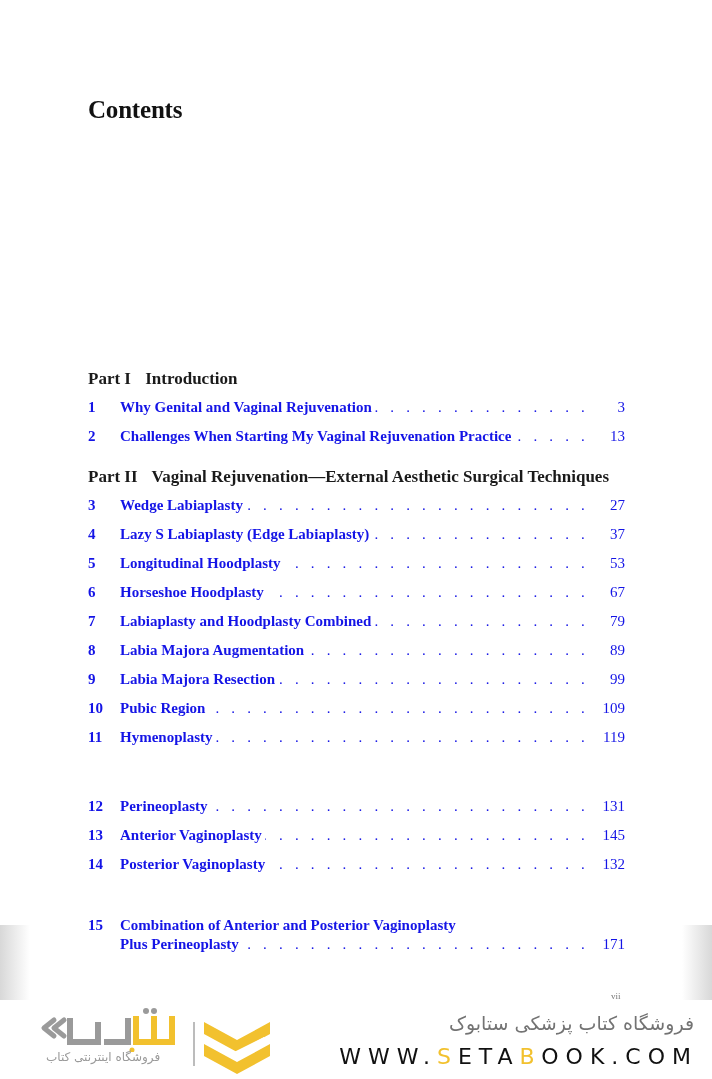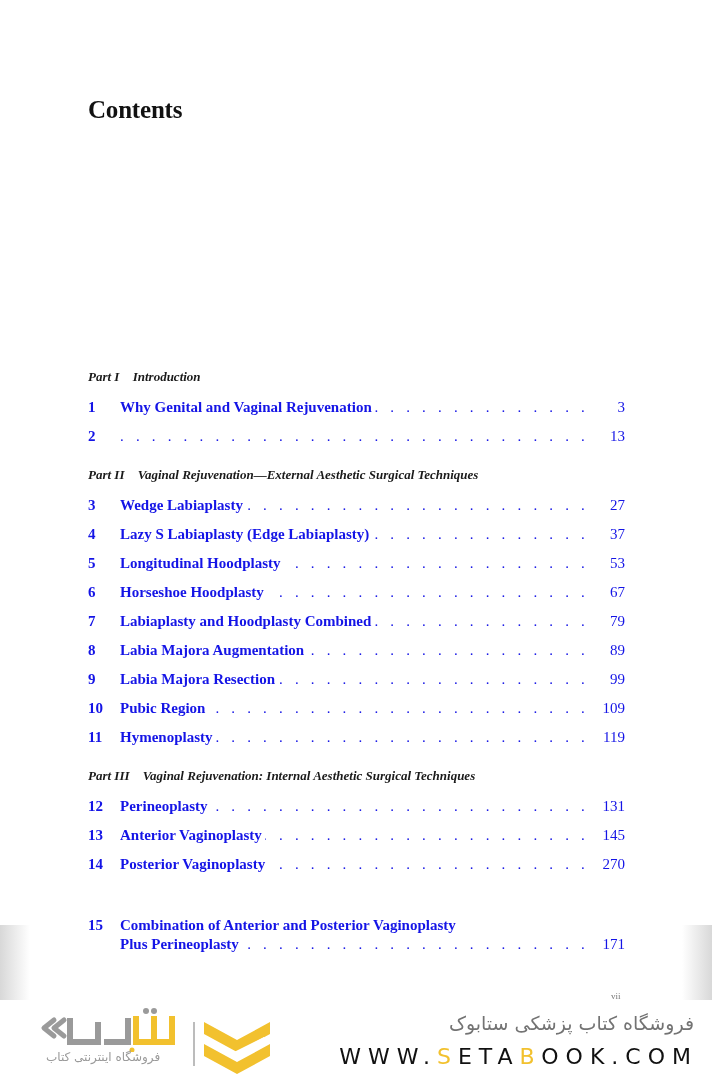--- a/index.html
+++ b/index.html
@@ -20,23 +20,22 @@
     content: ""; position: absolute; right: 0; top: 925px; width: 30px; height: 75px;
     background: linear-gradient(to left, #d8d8d8, rgba(255,255,255,0));
   }
   .title {
     position: absolute; left: 88px; top: 96px;
     font-size: 25px; font-weight: bold; color: #111;
     letter-spacing: -0.2px;
   }
   .part {
     position: absolute; left: 88px;
-    font-size: 13px; font-weight: bold; color: #1a1a1a;
+    font-size: 17px; font-weight: bold; color: #1a1a1a;
     white-space: nowrap;
-    font-style: italic;
   }
   .part .part-num { display: inline-block; margin-right: 10px; }
   .entry {
     position: absolute; left: 88px; width: 537px;
     font-size: 15px; font-weight: bold; color: #1414e6;
     line-height: 19px;
   }
   .entry .num {
     position: absolute; left: 0; top: 0; width: 30px;
   }
@@ -92,21 +91,21 @@
   <div class="part" style="top:369px">
     <span class="part-num">Part I</span>
     <span>Introduction</span>
   </div>
   <div class="entry" style="top:398px">
     <span class="num">1</span>
     <div class="line"><span class="leader">. . . . . . . . . . . . . . . . . . . . . . . . . . . . . . . . . . . . . . . . . . . . . . . . . . . . . . . . . . . . . . .</span><span class="text">Why Genital and Vaginal Rejuvenation</span><span class="page-no">3</span></div>
   </div>
   <div class="entry" style="top:427px">
     <span class="num">2</span>
-    <div class="line"><span class="leader">. . . . . . . . . . . . . . . . . . . . . . . . . . . . . . . . . . . . . . . . . . . . . . . . . . . . . . . . . . . . . . .</span><span class="page-no">13</span></div>
+    <div class="line"><span class="leader">. . . . . . . . . . . . . . . . . . . . . . . . . . . . . . . . . . . . . . . . . . . . . . . . . . . . . . . . . . . . . . .</span><span class="text">Challenges When Starting My Vaginal Rejuvenation Practice</span><span class="page-no">13</span></div>
   </div>
 
   <div class="part" style="top:467px">
     <span class="part-num">Part II</span>
     <span>Vaginal Rejuvenation—External Aesthetic Surgical Techniques</span>
   </div>
   <div class="entry" style="top:496px">
     <span class="num">3</span>
     <div class="line"><span class="leader">. . . . . . . . . . . . . . . . . . . . . . . . . . . . . . . . . . . . . . . . . . . . . . . . . . . . . . . . . . . . . . .</span><span class="text">Wedge Labiaplasty</span><span class="page-no">27</span></div>
   </div>
@@ -136,35 +135,31 @@
   </div>
   <div class="entry" style="top:699px">
     <span class="num">10</span>
     <div class="line"><span class="leader">. . . . . . . . . . . . . . . . . . . . . . . . . . . . . . . . . . . . . . . . . . . . . . . . . . . . . . . . . . . . . . .</span><span class="text">Pubic Region</span><span class="page-no">109</span></div>
   </div>
   <div class="entry" style="top:728px">
     <span class="num">11</span>
     <div class="line"><span class="leader">. . . . . . . . . . . . . . . . . . . . . . . . . . . . . . . . . . . . . . . . . . . . . . . . . . . . . . . . . . . . . . .</span><span class="text">Hymenoplasty</span><span class="page-no">119</span></div>
   </div>
 
-  <div class="part" style="top:768px">
-    <span class="part-num">Part III</span>
-    <span>Vaginal Rejuvenation: Internal Aesthetic Surgical Techniques</span>
-  </div>
   <div class="entry" style="top:797px">
     <span class="num">12</span>
     <div class="line"><span class="leader">. . . . . . . . . . . . . . . . . . . . . . . . . . . . . . . . . . . . . . . . . . . . . . . . . . . . . . . . . . . . . . .</span><span class="text">Perineoplasty</span><span class="page-no">131</span></div>
   </div>
   <div class="entry" style="top:826px">
     <span class="num">13</span>
     <div class="line"><span class="leader">. . . . . . . . . . . . . . . . . . . . . . . . . . . . . . . . . . . . . . . . . . . . . . . . . . . . . . . . . . . . . . .</span><span class="text">Anterior Vaginoplasty</span><span class="page-no">145</span></div>
   </div>
   <div class="entry" style="top:855px">
     <span class="num">14</span>
-    <div class="line"><span class="leader">. . . . . . . . . . . . . . . . . . . . . . . . . . . . . . . . . . . . . . . . . . . . . . . . . . . . . . . . . . . . . . .</span><span class="text">Posterior Vaginoplasty</span><span class="page-no">270</span></div>
+    <div class="line"><span class="leader">. . . . . . . . . . . . . . . . . . . . . . . . . . . . . . . . . . . . . . . . . . . . . . . . . . . . . . . . . . . . . . .</span><span class="text">Posterior Vaginoplasty</span><span class="page-no">132</span></div>
   </div>
   <div class="entry" style="top:916px">
     <span class="num">15</span>
     <div class="firstline">Combination of Anterior and Posterior Vaginoplasty</div>
     <div class="line"><span class="leader">. . . . . . . . . . . . . . . . . . . . . . . . . . . . . . . . . . . . . . . . . . . . . . . . . . . . . . . . . . . . . . .</span><span class="text">Plus Perineoplasty</span><span class="page-no">171</span></div>
   </div>
 
   <div class="folio">vii</div>
 </div>
 

